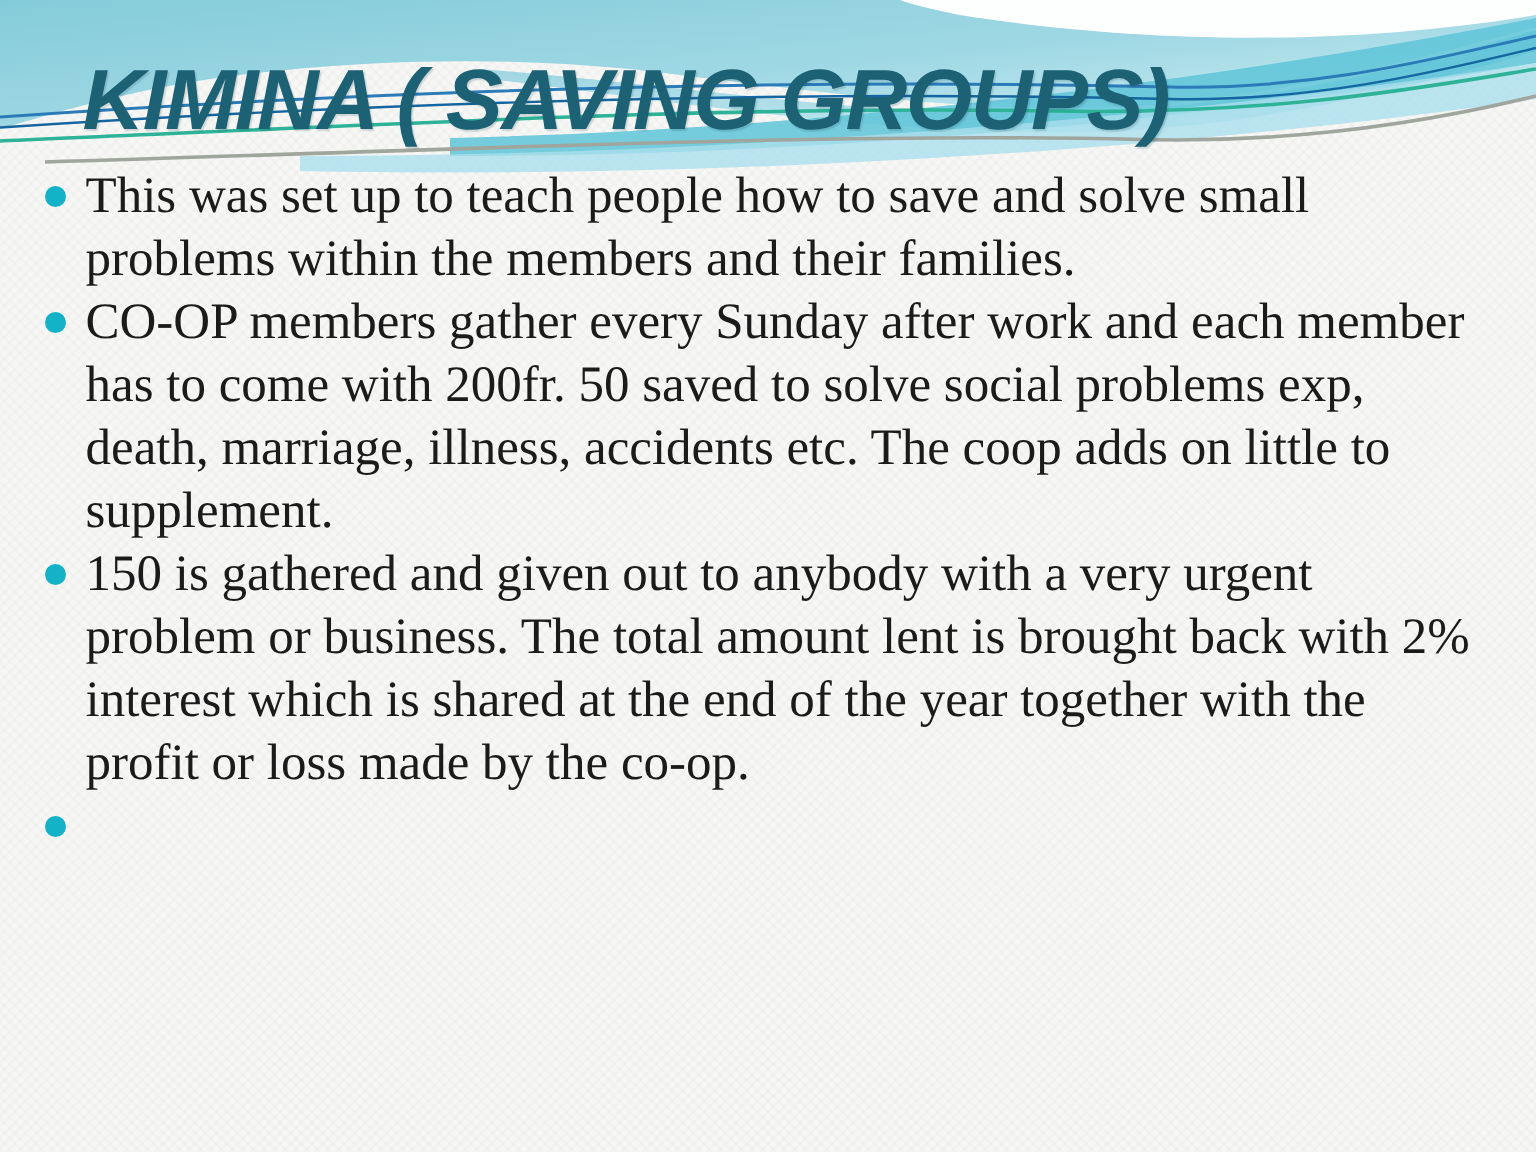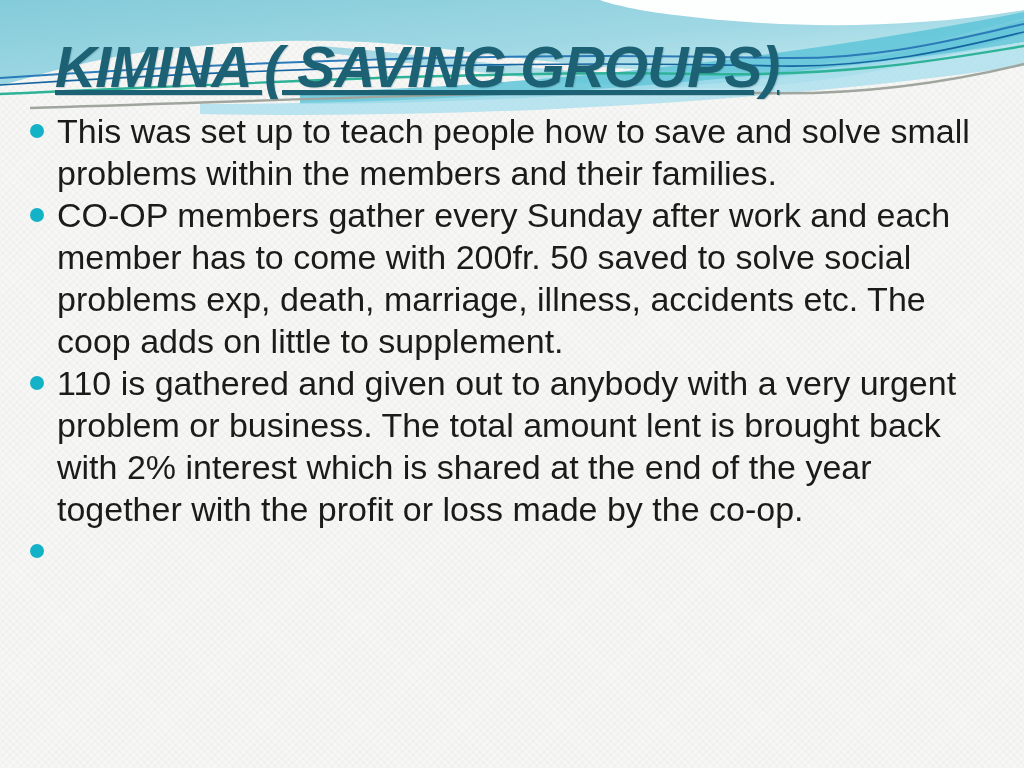--- a/index.html
+++ b/index.html
@@ -28,30 +28,29 @@
   }
   .header-wave{
     position:absolute;top:0;left:0;width:1024px;height:200px;z-index:1;
   }
   .slide-title{
     position:absolute;left:55px;top:34px;z-index:2;
     font-size:57px;font-weight:700;font-style:italic;
     letter-spacing:-1px;white-space:nowrap;
     color:var(--title-color,#1d6175);
     text-shadow:1px 1px 1px rgba(20,60,80,0.18);
-    text-decoration:underline;
   }
   .bullet-list{
     position:absolute;left:30px;top:110px;width:958px;z-index:2;
     list-style:none;margin:0;padding:0;
   }
   .bullet-list li{
     position:relative;
     padding-left:27px;
-    font-family:Liberation Sans, sans-serif;
+    font-family:Liberation Serif, serif;
     font-size:34px;line-height:42px;
     color:var(--body-text-color,#1b1b1b);
   }
   .bullet-list li .dot{
     position:absolute;left:0;top:14px;
     width:14px;height:14px;border-radius:50%;
     background:var(--bullet-color,#14b2c6);
   }
   .bullet-list li .txt{white-space:pre-wrap;}
 </style>
@@ -97,19 +96,19 @@
     <li>
       <span class="dot"></span>
       <span class="txt">This was set up to teach people how to save and solve small problems within the members and their families.</span>
     </li>
     <li>
       <span class="dot"></span>
       <span class="txt">CO-OP members gather every Sunday after work and each member has to come with 200fr. 50 saved to solve social problems exp, death, marriage, illness, accidents etc. The coop adds on little to supplement.</span>
     </li>
     <li>
       <span class="dot"></span>
-      <span class="txt">110 is gathered and given out to anybody with a very urgent problem or business. The total amount lent is brought back with 2% interest which is shared at the end of the year together with the profit or loss made by the co-op.</span>
+      <span class="txt">150 is gathered and given out to anybody with a very urgent problem or business. The total amount lent is brought back with 2% interest which is shared at the end of the year together with the profit or loss made by the co-op.</span>
     </li>
     <li>
       <span class="dot"></span>
     </li>
   </ul>
 </div>
 
 </body></html>

